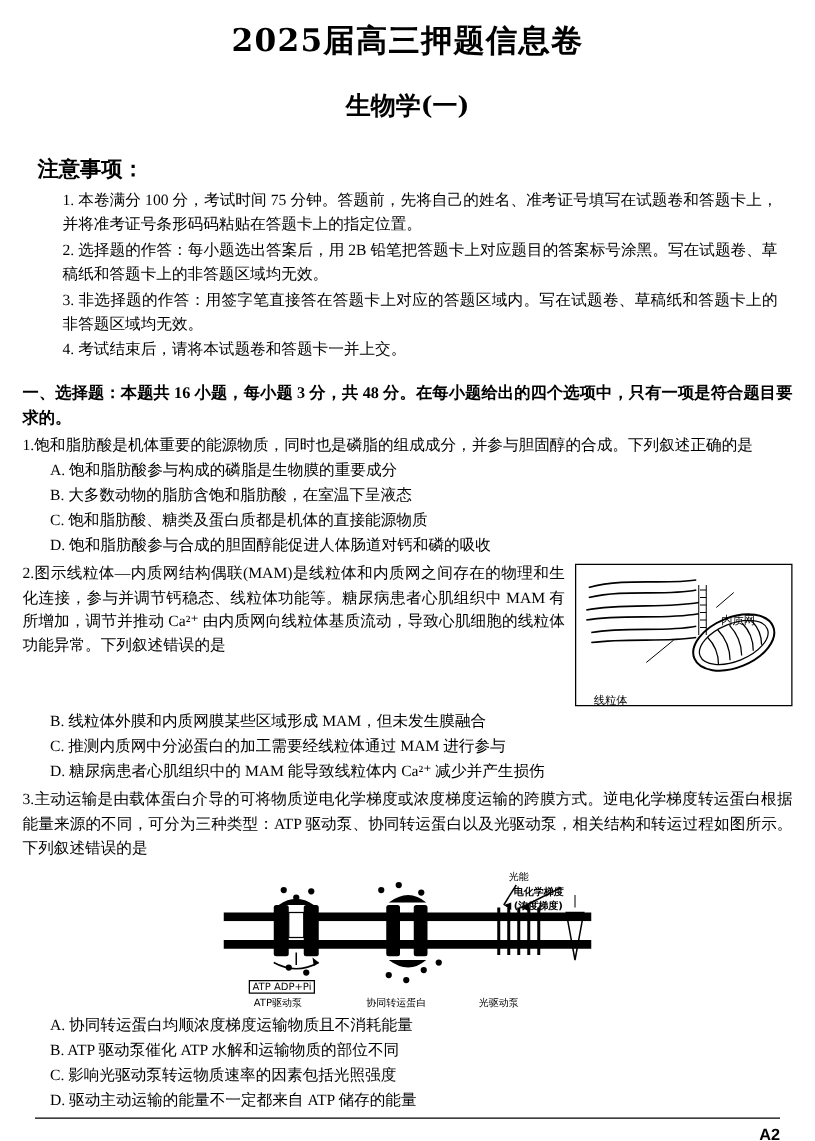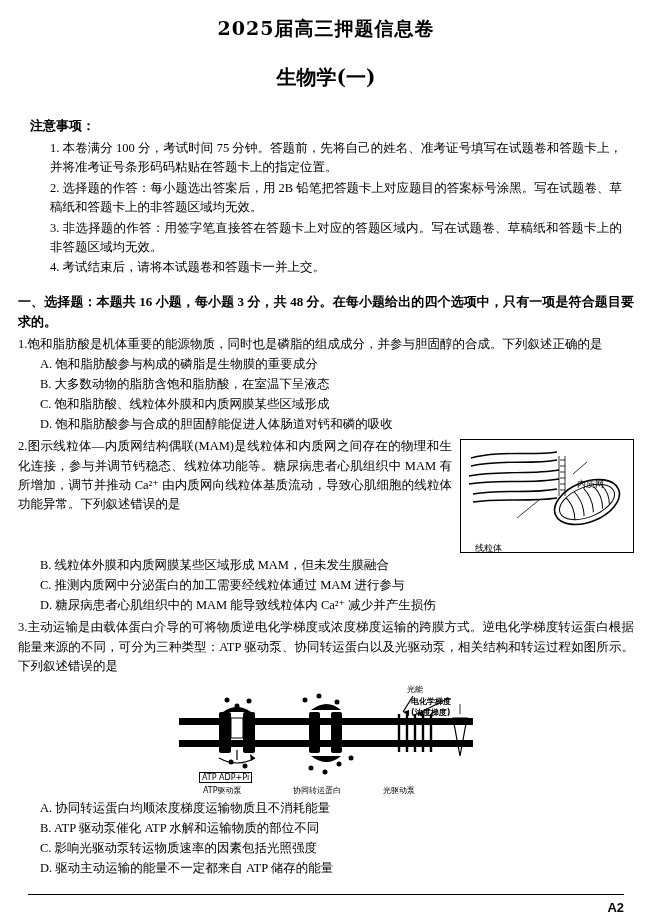--- a/index.html
+++ b/index.html
@@ -17,38 +17,38 @@
   }
   .page {
     width: 652px;
     height: 913px;
     padding: 0;
     box-sizing: border-box;
     position: relative;
   }
   .title-main {
     text-align: center;
-    font-size: 19px;
+    font-size: 25px;
     font-weight: bold;
     letter-spacing: 1px;
     margin-top: 16px;
     font-family: "DejaVu Serif", "Liberation Serif", serif;
   }
   .title-sub {
     text-align: center;
     font-size: 20px;
     font-weight: bold;
     margin-top: 22px;
     font-family: "DejaVu Serif", "Liberation Serif", serif;
   }
   .notice-wrap {
     margin: 26px 30px 0 30px;
   }
   .notice-head {
-    font-size: 13px;
+    font-size: 17px;
     font-weight: bold;
   }
   .notice-list {
     margin: 4px 0 0 0;
     padding: 0;
     list-style: none;
   }
   .notice-list li {
     font-size: 12.5px;
     line-height: 1.55;
@@ -152,21 +152,21 @@
   </div>
 
   <div class="sec-head">一、选择题：本题共 16 小题，每小题 3 分，共 48 分。在每小题给出的四个选项中，只有一项是符合题目要求的。</div>
 
   <div class="q">
     <span class="qbody">1.</span><span>饱和脂肪酸是机体重要的能源物质，同时也是磷脂的组成成分，并参与胆固醇的合成。下列叙述正确的是</span>
   </div>
   <div class="opts">
     <div>A. 饱和脂肪酸参与构成的磷脂是生物膜的重要成分</div>
     <div>B. 大多数动物的脂肪含饱和脂肪酸，在室温下呈液态</div>
-    <div>C. 饱和脂肪酸、线粒体外膜和内质网膜某些区域形成</div>
+    <div>C. 饱和脂肪酸、糖类及蛋白质都是机体的直接能源物质</div>
     <div>D. 饱和脂肪酸参与合成的胆固醇能促进人体肠道对钙和磷的吸收</div>
   </div>
 
   <div class="q clearfix">
     <div class="fig-right">
       <svg width="170" height="110" viewBox="0 0 170 110">
 
         <g stroke="#000" fill="none" stroke-width="1.4">
           <path d="M10,18 C40,10 70,16 96,12"></path>
           <path d="M10,26 C40,19 70,25 96,20"></path>

